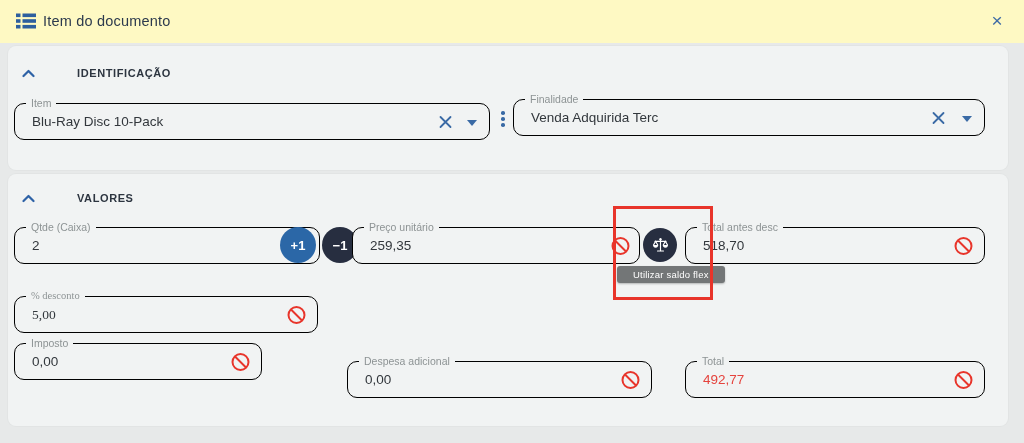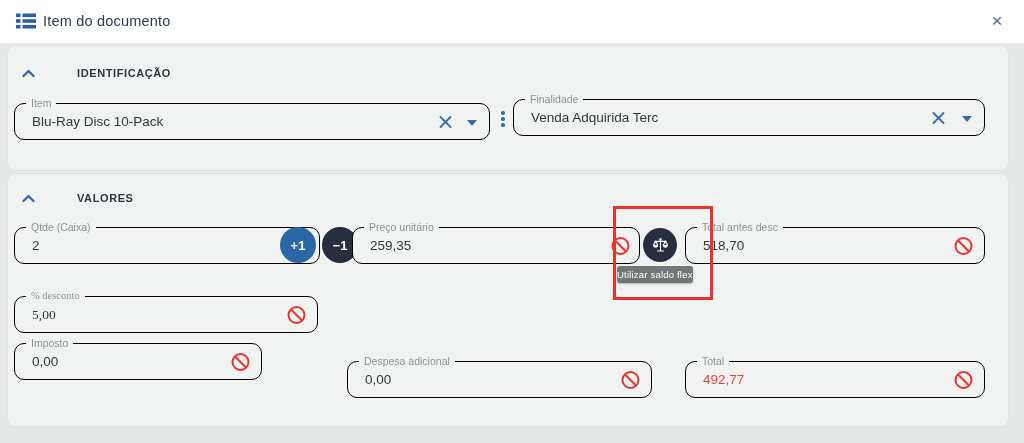--- a/index.html
+++ b/index.html
@@ -1,21 +1,21 @@
 <!DOCTYPE html>
 <html><head>
 <meta charset="utf-8">
 <style>
   * { margin:0; padding:0; box-sizing:border-box; }
   html,body { width:1024px; height:443px; }
   body { font-family:"Liberation Sans", sans-serif; background:#e7e9e9; }
   #screen { position:relative; width:1024px; height:443px; background:#e7e9e9; overflow:hidden; }
 
   
-  .hdr { position:absolute; left:0; top:0; width:1024px; height:43px; background:#ffffff;padding-left:8px; }
+  .hdr { position:absolute; left:0; top:0; width:1024px; height:43px; background:#fef9c3;padding-left:8px; }
   .hdr-title { position:absolute; left:43px; top:13px; font-size:14.5px; color:#2c3a4d; letter-spacing:.2px; }
   .hdr-icon { position:absolute; left:16px; top:13px; width:20px; height:16px; }
   .hdr-close { position:absolute; left:984px; top:8px; width:26px; height:26px; color:#3f6ca6;
                font-size:19px; text-align:center; line-height:26px; cursor:pointer; }
 
   
   .card { position:absolute; left:8px; width:1000px; background:#f1f3f3; border-radius:8px;
           box-shadow:0 0 0 1px #e2e4e4; }
   #card-ident { top:46px; height:124px; }
   #card-valores { top:174px; height:252px; }
@@ -38,21 +38,21 @@
   .kebab i { width:3.5px; height:3.5px; border-radius:50%; background:#3a6aa5; }
 
   .circle-btn { position:absolute; width:36px; height:36px; border-radius:50%; border:none; color:#fff;
                 font-family:"Liberation Sans",sans-serif; font-size:13px; font-weight:bold; cursor:pointer;
                 display:flex; align-items:center; justify-content:center; }
   .btn-plus { background:#2b67a7; }
   .btn-minus { background:#272e40; }
   .btn-scale { width:34px; height:34px; background:#272e40; }
 
   .tooltip { position:absolute; background:#737677; color:#fff; font-size:9.5px; letter-spacing:.2px;
-             padding:3px 0; border-radius:3px; white-space:nowrap; box-shadow:0 1px 2px rgba(0,0,0,.25); }
+             padding:3px 16px; border-radius:3px; white-space:nowrap; box-shadow:0 1px 2px rgba(0,0,0,.25); }
 
   .ann-rect { position:absolute; border:3px solid #e8342a; z-index:20; pointer-events:none; }
 </style>
 </head>
 <body>
 
 <div id="screen">
 
   <div class="hdr">
     <svg class="hdr-icon" viewBox="0 0 20 16">

